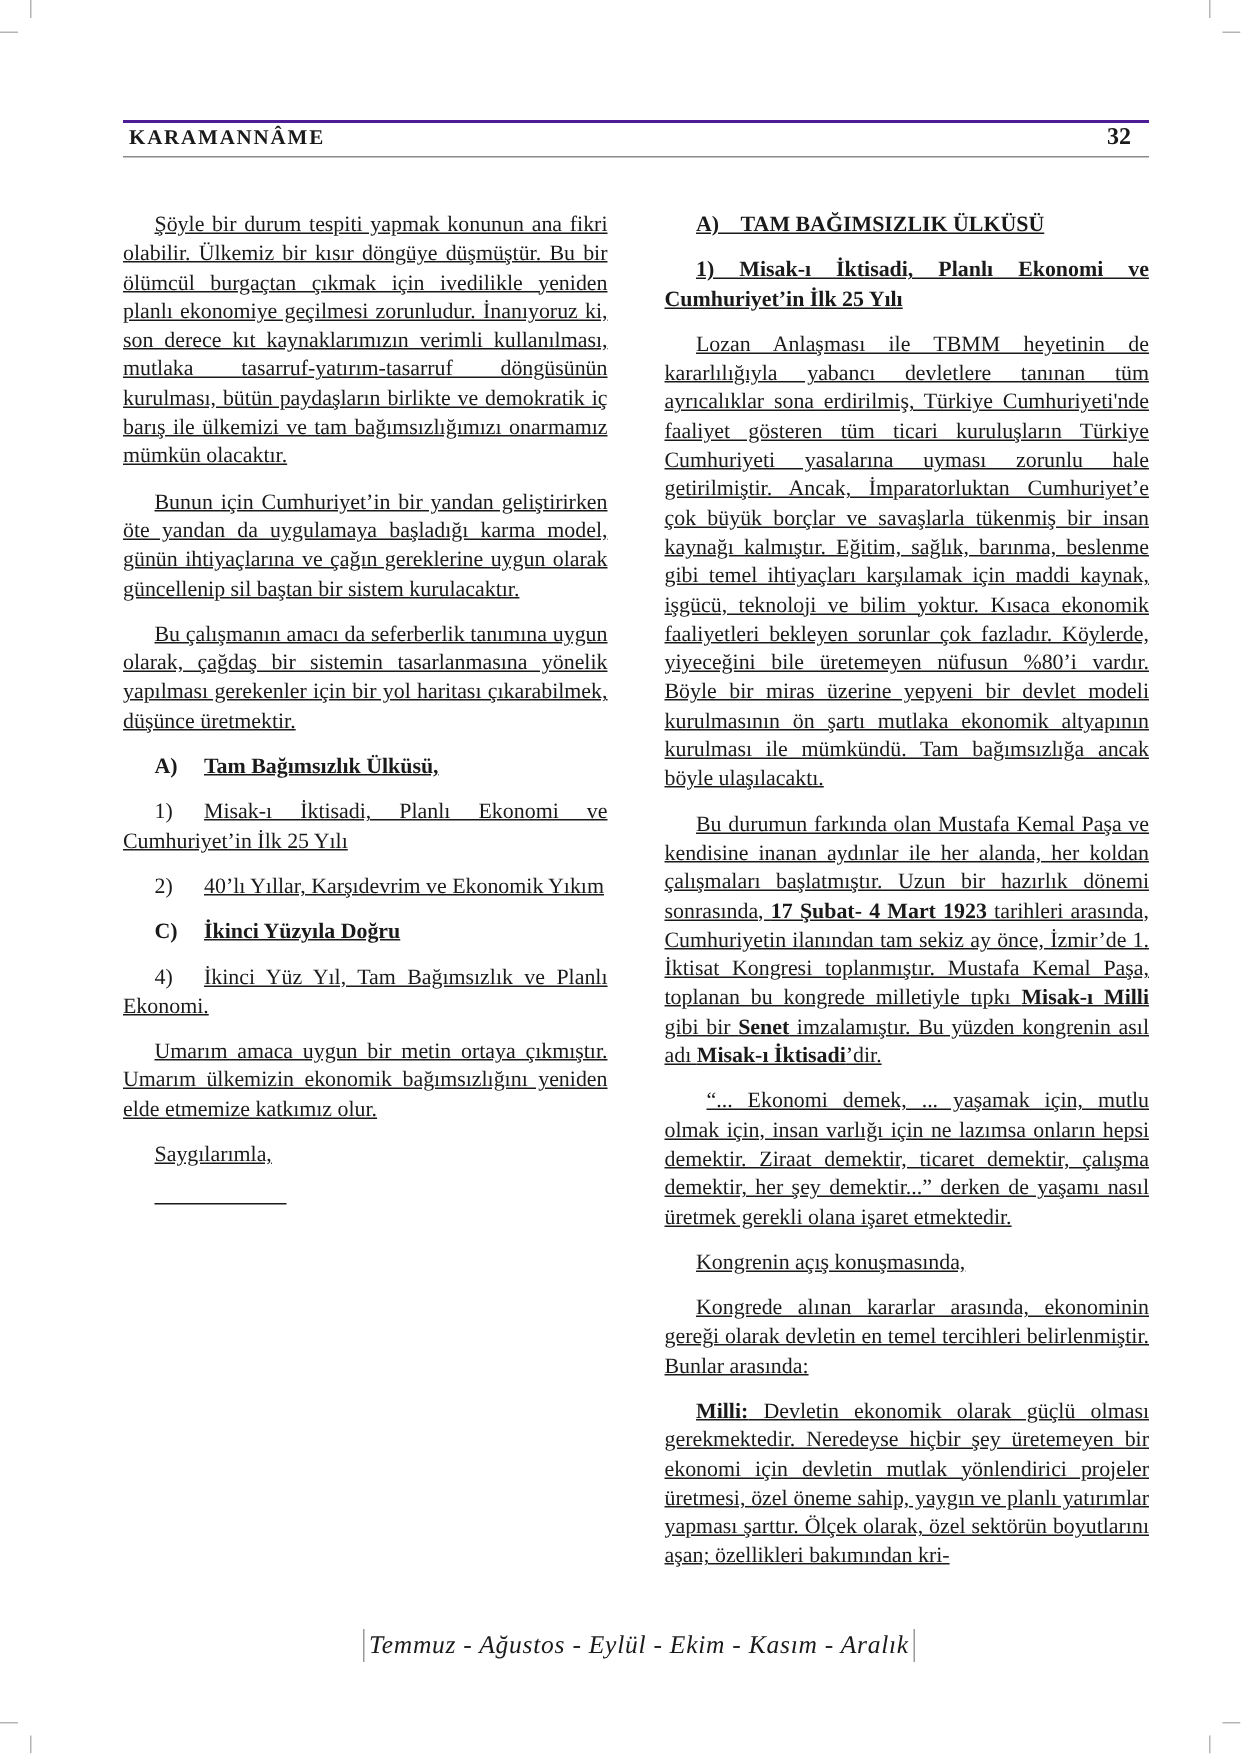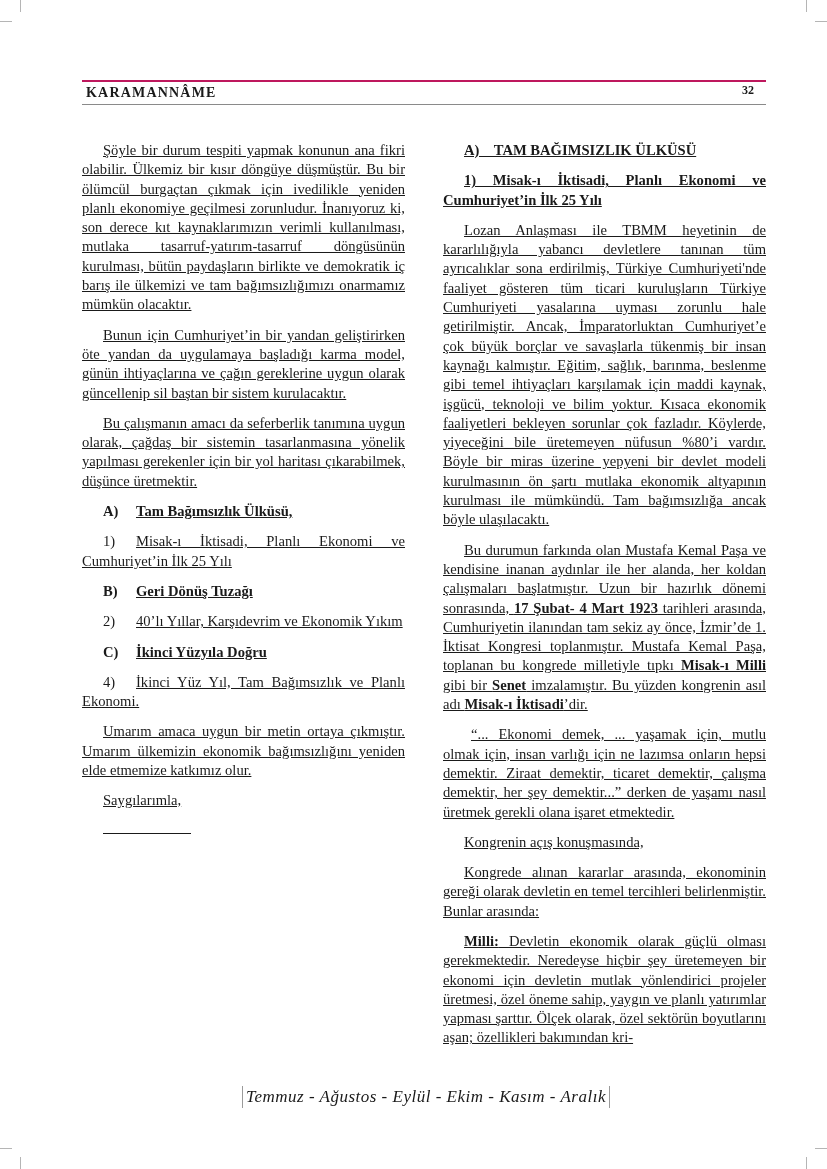--- a/index.html
+++ b/index.html
@@ -1,23 +1,23 @@
 <!DOCTYPE html>
 <html><head>
 <meta charset="utf-8">
 <style>
   html, body { margin: 0; padding: 0; background: #ffffff; }
   body { width: 827px; height: 1169px; position: relative; overflow: hidden;
          font-family: "Liberation Serif", "DejaVu Serif", serif; color: #1a1a1a; }
   .crop { position: absolute; background: #b5b5b5; }
   .header { position: absolute; left: 82px; top: 80px; width: 684px; height: 22px;
-            border-top: 2px solid #be185d; border-bottom: 1px solid #8a8a8a; }
+            border-top: 2px solid #4c1d95; border-bottom: 1px solid #8a8a8a; }
   .header .title { position: absolute; left: 4px; top: 3px; font-weight: bold; font-size: 14px;
                    letter-spacing: 1.2px; }
-  .header .pnum { position: absolute; right: 12px; top: 1px; font-weight: bold; font-size: 12px; }
+  .header .pnum { position: absolute; right: 12px; top: 1px; font-weight: bold; font-size: 16px; }
   .col { position: absolute; top: 141px; font-size: 14.6px; line-height: 19.3px; text-align: justify; text-decoration: underline; }
   .col.left { left: 82px; width: 323px; }
   .col.right { left: 443px; width: 323px; }
   .col p { margin: 0 0 11px 0; text-indent: 21px; }
   .col h3 { margin: 0 0 11px 0; font-size: 14.6px; font-weight: bold; text-indent: 21px; }
   .col h4 { margin: 0 0 11px 0; font-size: 14.6px; font-weight: bold; text-indent: 21px; }
   .col .item { margin: 0 0 11px 0; text-indent: 21px; }
   .col .item .num { display: inline-block; width: 33px; text-indent: 0; }
   .col .item.bold { font-weight: bold; }
   .sign-line { margin-left: 21px; width: 88px; border-bottom: 1px solid #1a1a1a; height: 10px; margin-top: -2px; }
@@ -43,21 +43,20 @@
   <span class="pnum">32</span>
 </div>
 
 <div class="col left">
   <p>Şöyle bir durum tespiti yapmak konunun ana fikri olabilir. Ülkemiz bir kısır döngüye düşmüştür. Bu bir ölümcül burgaçtan çıkmak için ivedilikle yeniden planlı ekonomiye geçilmesi zorunludur. İnanıyoruz ki, son derece kıt kaynaklarımızın verimli kullanılması, mutlaka tasarruf-yatırım-tasarruf döngüsünün kurulması, bütün paydaşların birlikte ve demokratik iç barış ile ülkemizi ve tam bağımsızlığımızı onarmamız mümkün olacaktır.</p>
   <p>Bunun için Cumhuriyet’in bir yandan geliştirirken öte yandan da uygulamaya başladığı karma model, günün ihtiyaçlarına ve çağın gereklerine uygun olarak güncellenip sil baştan bir sistem kurulacaktır.</p>
   <p>Bu çalışmanın amacı da seferberlik tanımına uygun olarak, çağdaş bir sistemin tasarlanmasına yönelik yapılması gerekenler için bir yol haritası çıkarabilmek, düşünce üretmektir.</p>
 
   <div class="item bold"><span class="num">A)</span><span>Tam Bağımsızlık Ülküsü,</span></div>
   <div class="item"><span class="num">1)</span><span>Misak-ı İktisadi, Planlı Ekonomi ve Cumhuriyet’in İlk 25 Yılı</span></div>
-  <div class="item bold"><span class="num">B)</span><span>Geri Dönüş Tuzağı</span></div>
   <div class="item"><span class="num">2)</span><span>40’lı Yıllar, Karşıdevrim ve Ekonomik Yıkım</span></div>
   <div class="item bold"><span class="num">C)</span><span>İkinci Yüzyıla Doğru</span></div>
   <div class="item"><span class="num">4)</span><span>İkinci Yüz Yıl, Tam Bağımsızlık ve Planlı Ekonomi.</span></div>
 
   <p>Umarım amaca uygun bir metin ortaya çıkmıştır. Umarım ülkemizin ekonomik bağımsızlığını yeniden elde etmemize katkımız olur.</p>
   <p style="margin-bottom:14px;">Saygılarımla,</p>
   <div class="sign-line"></div>
 </div>
 
 <div class="col right">

